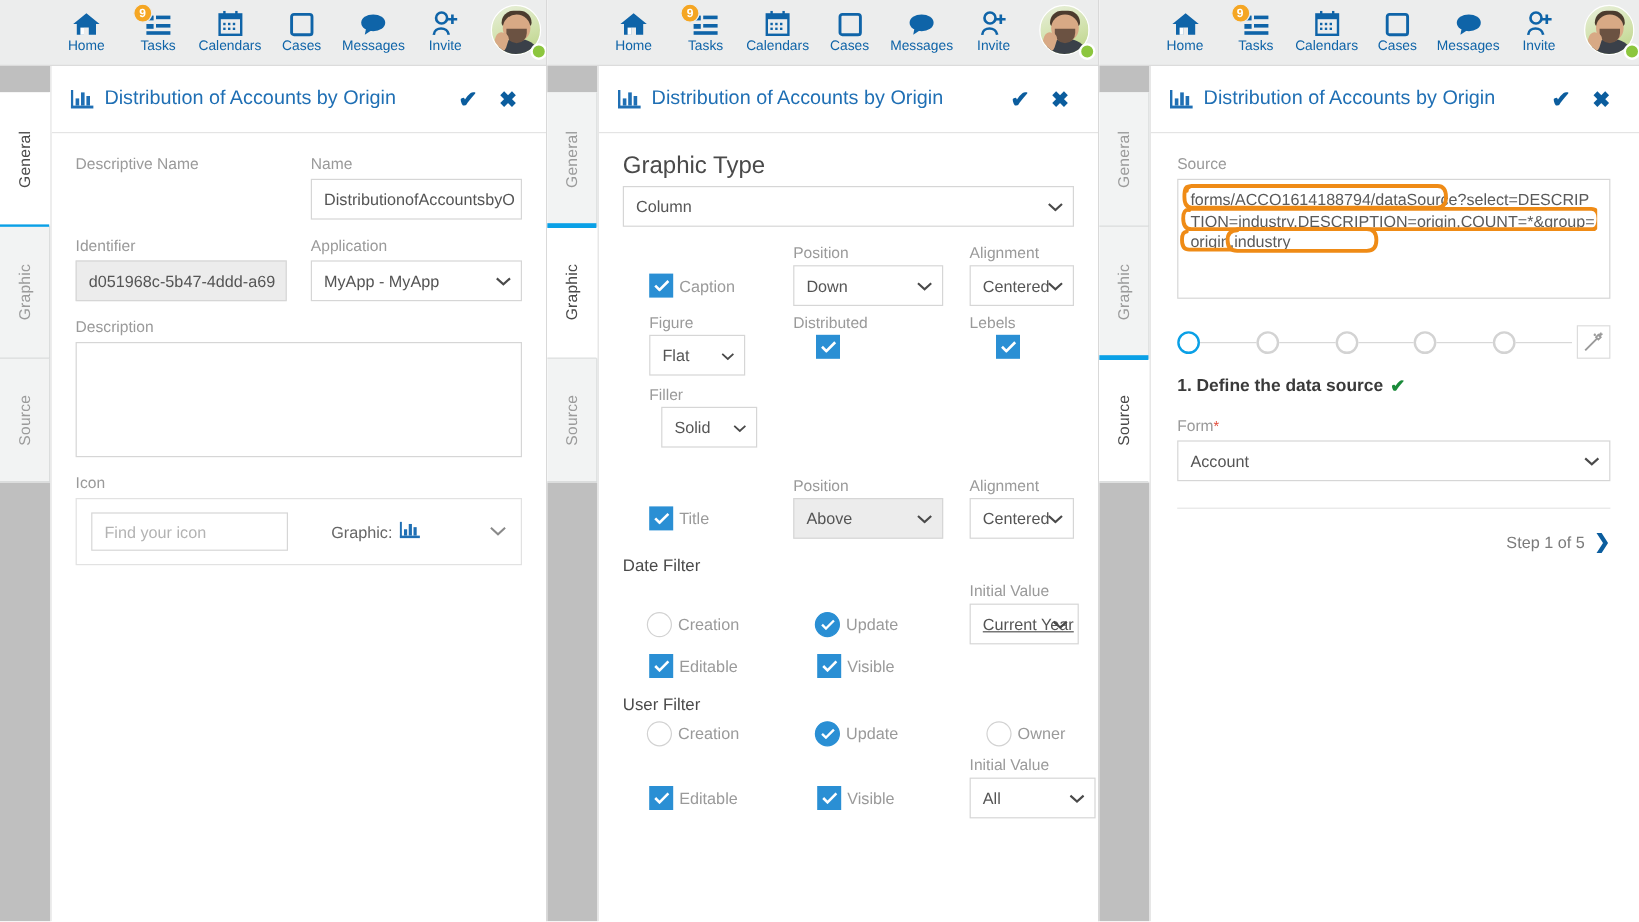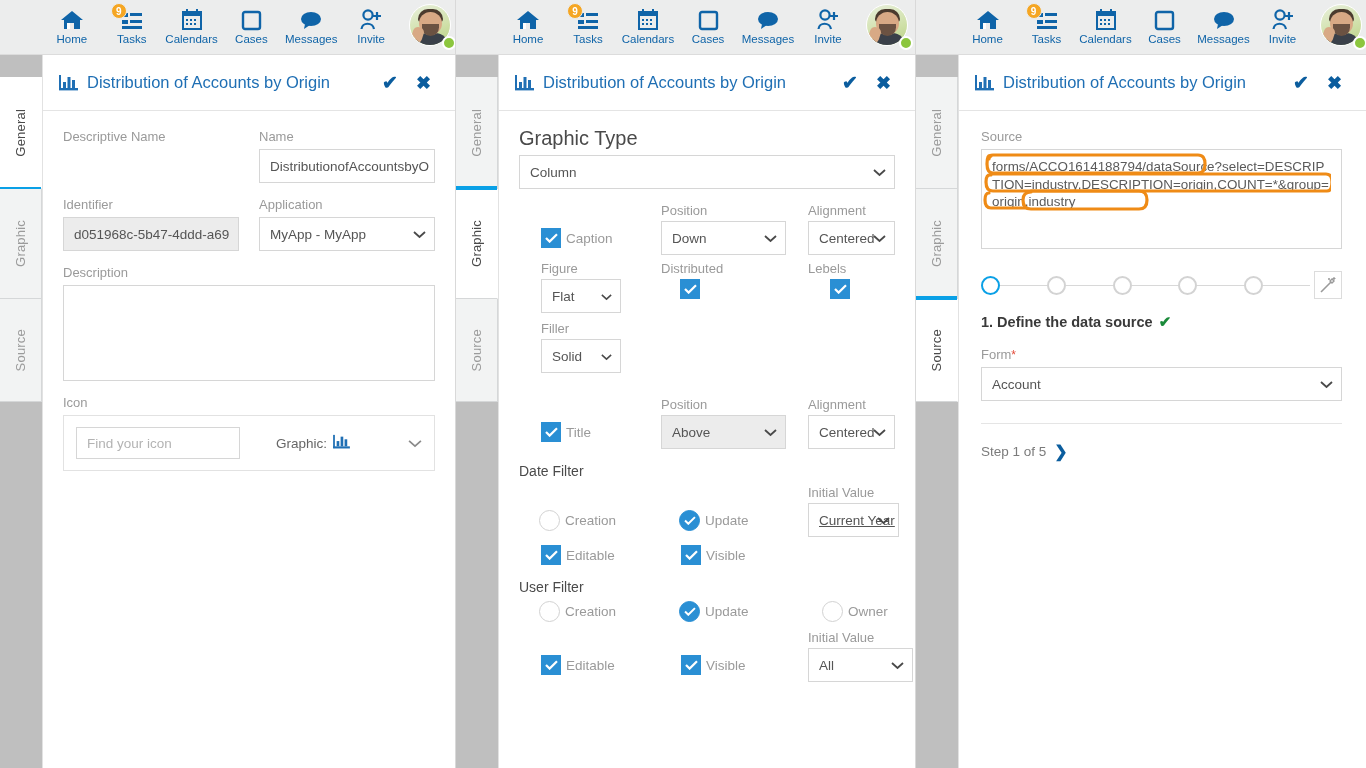--- a/index.html
+++ b/index.html
@@ -214,21 +214,21 @@
   .dline { flex: 1; height: 1px; background: #d8d8d8; }
   .wand {
     width: 28px; height: 28px; border: 1px solid #dcdcdc;
     display: flex; align-items: center; justify-content: center;
     margin-left: 4px; flex: none; cursor: pointer;
   }
   .steptitle { font-size: 14.5px; color: #3a3a3a; font-weight: bold; display:flex; align-items:center; gap:6px; margin-bottom: 16px;}
   .steptitle .ok { color: #1a8a3a; font-size: 15px; }
   .hr { height: 1px; background: #e5e5e5; margin: 22px 0 0 0; }
   .stepnav {
-    display: flex; align-items: center; justify-content: flex-start;
+    display: flex; align-items: center; justify-content: flex-end;
     gap: 8px; font-size: 13.5px; color: #7b7b7b; margin-top: 18px; cursor: pointer;
   }
   .stepnav .arrow { color: #0b5d9e; font-weight: bold; font-size: 16px; }
 
   
   .annot { position: absolute; inset: 0; pointer-events: none; z-index: 20; }
 </style>
 </head>
 <body>
 
@@ -583,21 +583,21 @@
                 </span>
               </div>
           </div>
 
           <div class="g3" style="margin-bottom:3px;">
             <label class="flabel" style="margin:0;padding-left:22px;">Filler</label>
             <div></div>
               <div></div>
           </div>
           <div class="g3" style="margin-bottom:24px;">
-            <div class="sel" style="margin-left:22px;width:80px;padding-right:22px;">
+            <div class="sel" style="margin-left:32px;width:80px;padding-right:22px;">
               <span>Solid</span>
               <span class="chev"><svg width="11" height="7" viewBox="0 0 13 8">
                     <path d="M1 1.5 L6.5 6.5 L12 1.5" fill="none" stroke="#4a4a4a" stroke-width="1.8"></path>
                   </svg></span>
             </div>
             <div></div>
               <div></div>
           </div>
 
           <div class="g3" style="margin-bottom:3px;">

